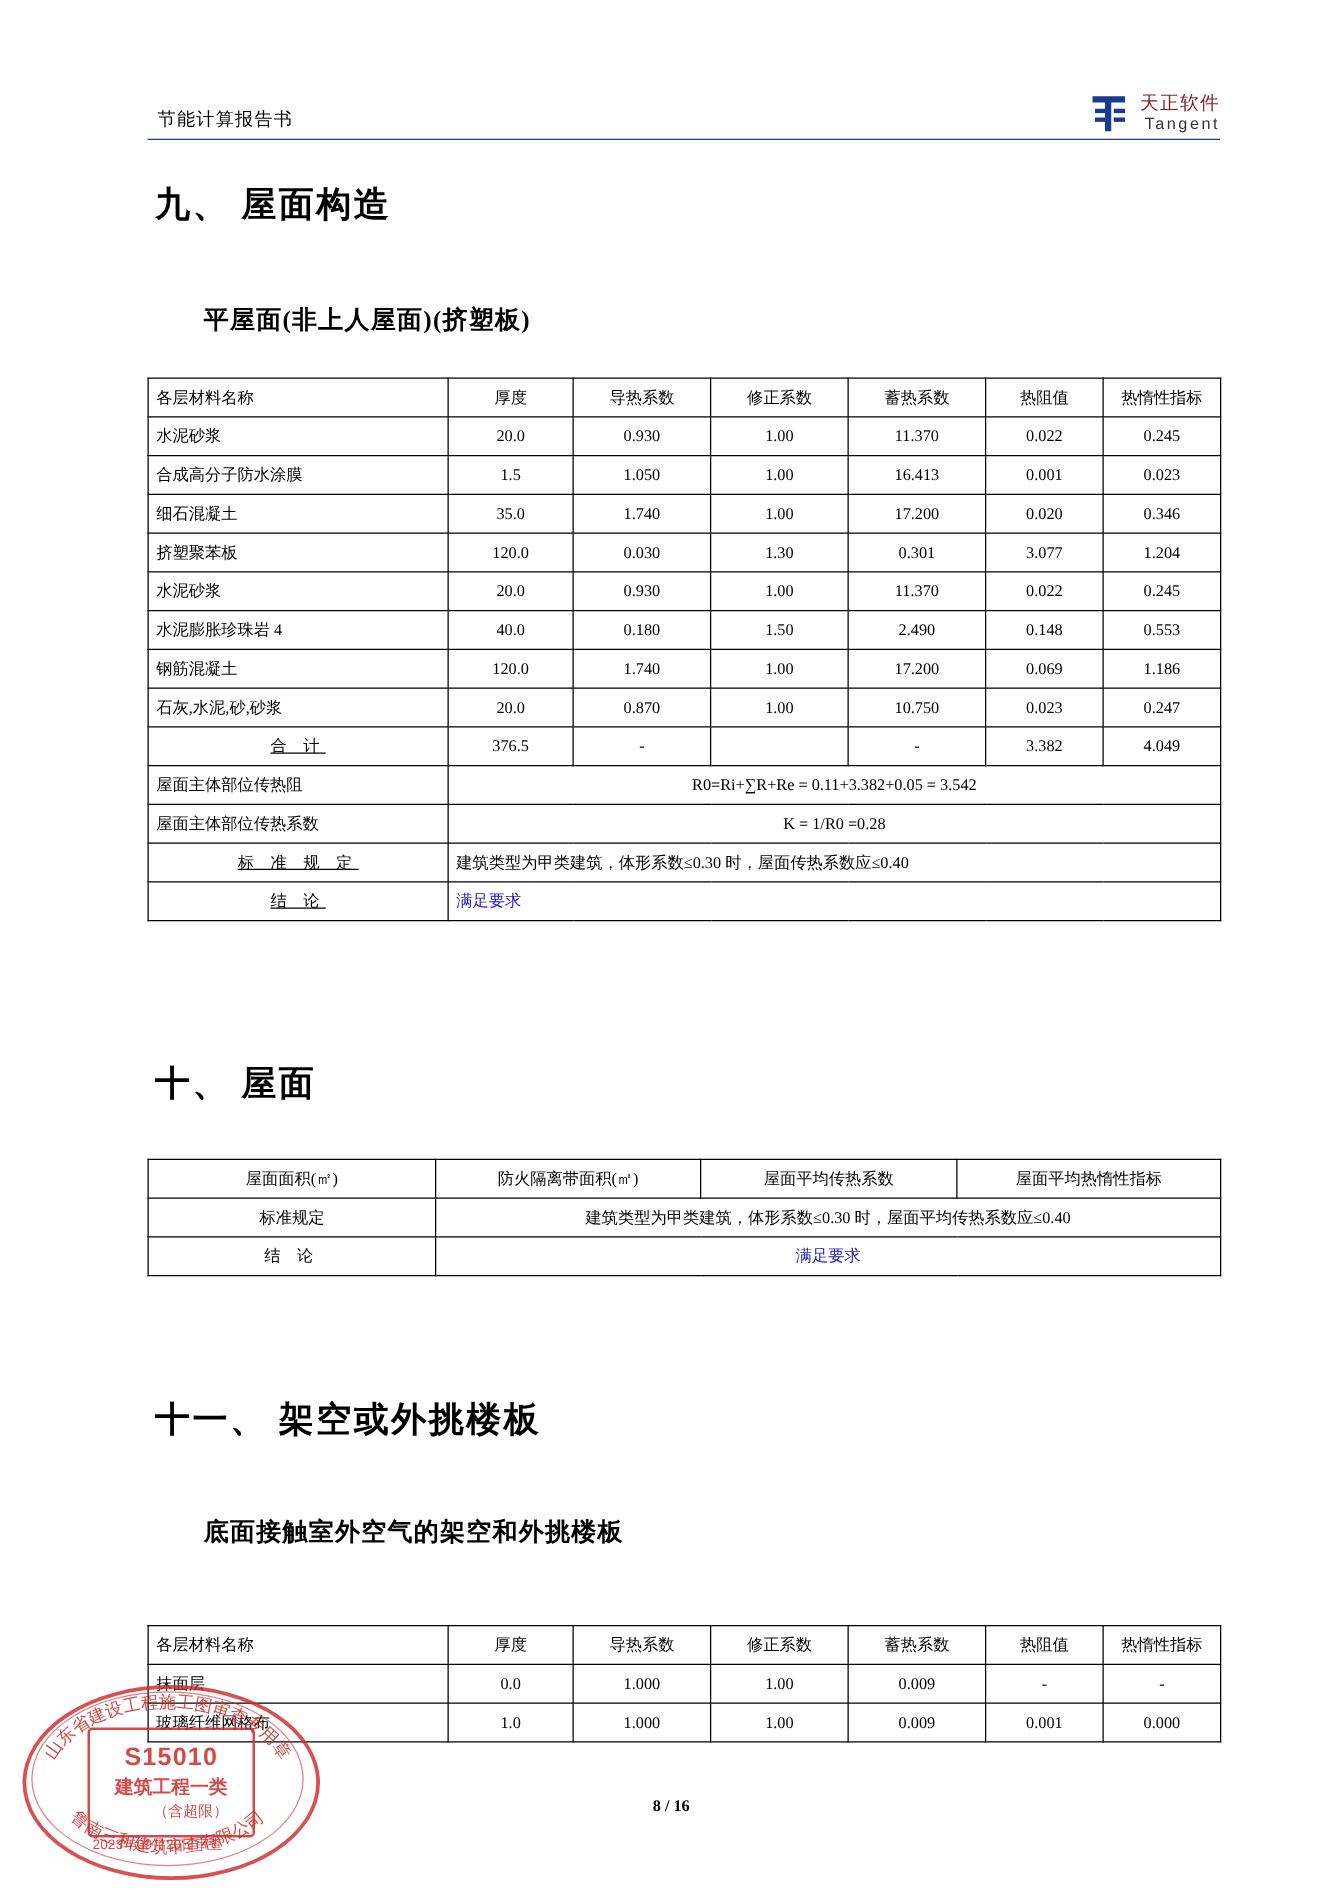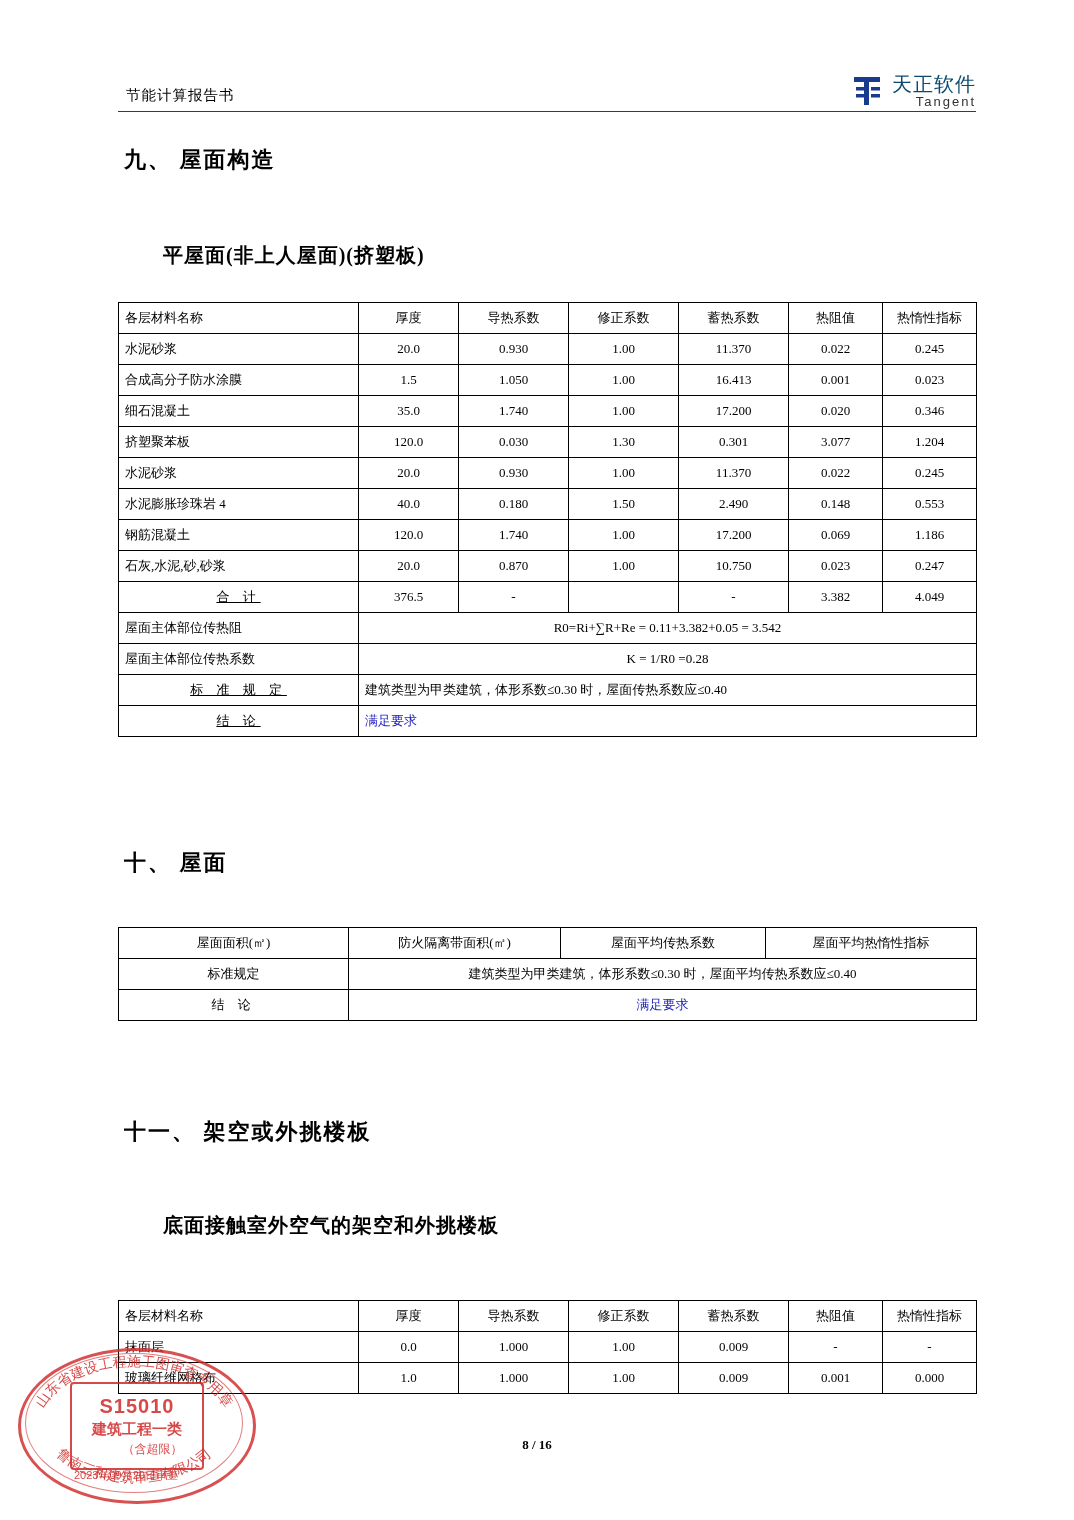--- a/index.html
+++ b/index.html
@@ -55,37 +55,37 @@
     width: 34px;
     height: 36px;
     position: relative;
   }
   .logo-text {
     display: flex;
     flex-direction: column;
     line-height: 1.05;
   }
   .logo-cn {
-    font-size: 20px;
+    font-size: 15px;
     font-family: Liberation Serif, serif;
-    color: #0c4a6e;
+    color: #7f1d1d;
     letter-spacing: 1px;
   }
   .logo-en {
     font-size: 13px;
     font-family: "Liberation Sans", sans-serif;
     color: #333;
     letter-spacing: 2px;
     text-align: right;
   }
 
   
   .h-section {
     position: absolute;
-    font-size: 22px;
+    font-size: 28px;
     font-weight: bold;
     font-family: "Liberation Serif", "DejaVu Serif", serif;
     letter-spacing: 2px;
     white-space: nowrap;
   }
   .h-sub {
     position: absolute;
     font-size: 20px;
     font-weight: bold;
     font-family: "Liberation Serif", "DejaVu Serif", serif;

